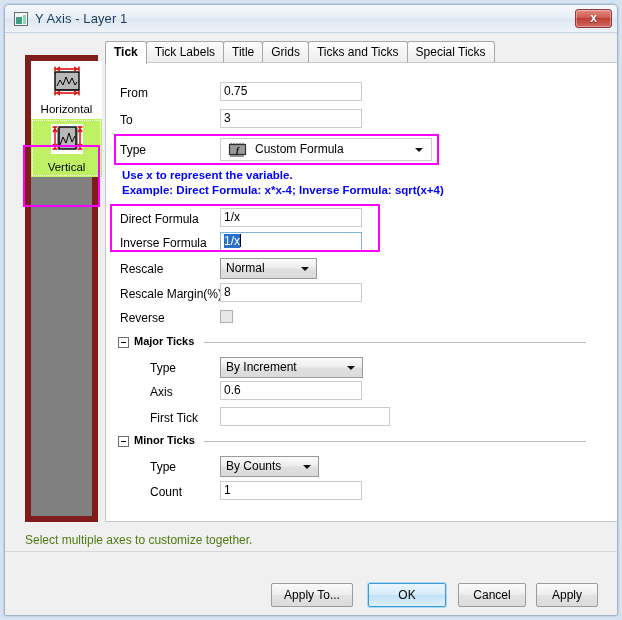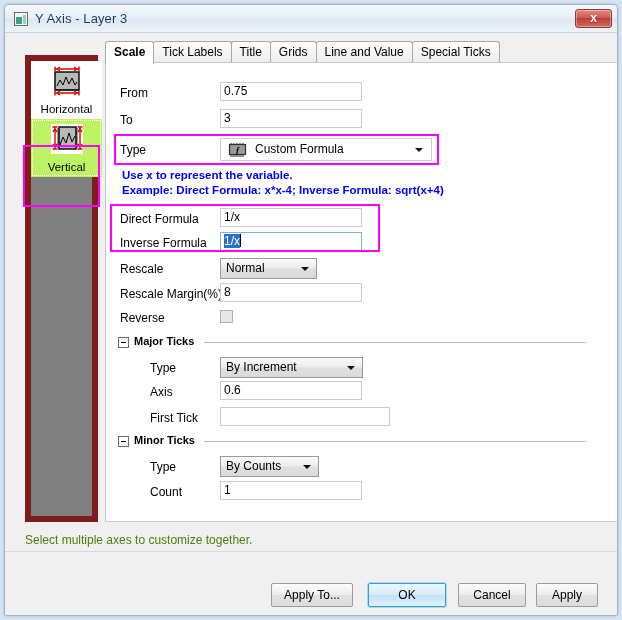--- a/index.html
+++ b/index.html
@@ -356,21 +356,21 @@
 </head>
 <body>
 
 <div class="window">
 
   <div class="titlebar">
     <div class="title-icon">
         <i></i>
         <i class="b"></i>
       </div>
-    <div class="title-text">Y Axis - Layer 3</div>
+    <div class="title-text">Y Axis - Layer 1</div>
     <div class="close-btn">
       <span>x</span>
     </div>
   </div>
 
   <div class="content">
 
     <div class="sidebar">
       <div class="axis-item">
         <div class="thumb">
@@ -417,25 +417,25 @@
             </g>
           </svg>
         </div>
         <div class="label">Vertical</div>
         <div class="focus-dots"></div>
       </div>
     </div>
     <div class="hl" style="left:18px; top:112px; width:77px; height:62px;"></div>
 
     <div class="tabstrip">
-      <div class="tab active">Scale</div>
+      <div class="tab active">Tick</div>
       <div class="tab">Tick Labels</div>
       <div class="tab">Title</div>
       <div class="tab">Grids</div>
-      <div class="tab">Line and Value</div>
+      <div class="tab">Ticks and Ticks</div>
       <div class="tab">Special Ticks</div>
       <div class="tab">Breaks</div>
     </div>
 
     <div class="panel">
 
       <div class="lbl" style="left:14px; top:23px;">From</div>
       <div class="txt" style="left:114px; top:19px; width:142px;">0.75</div>
 
       <div class="lbl" style="left:14px; top:50px;">To</div>

